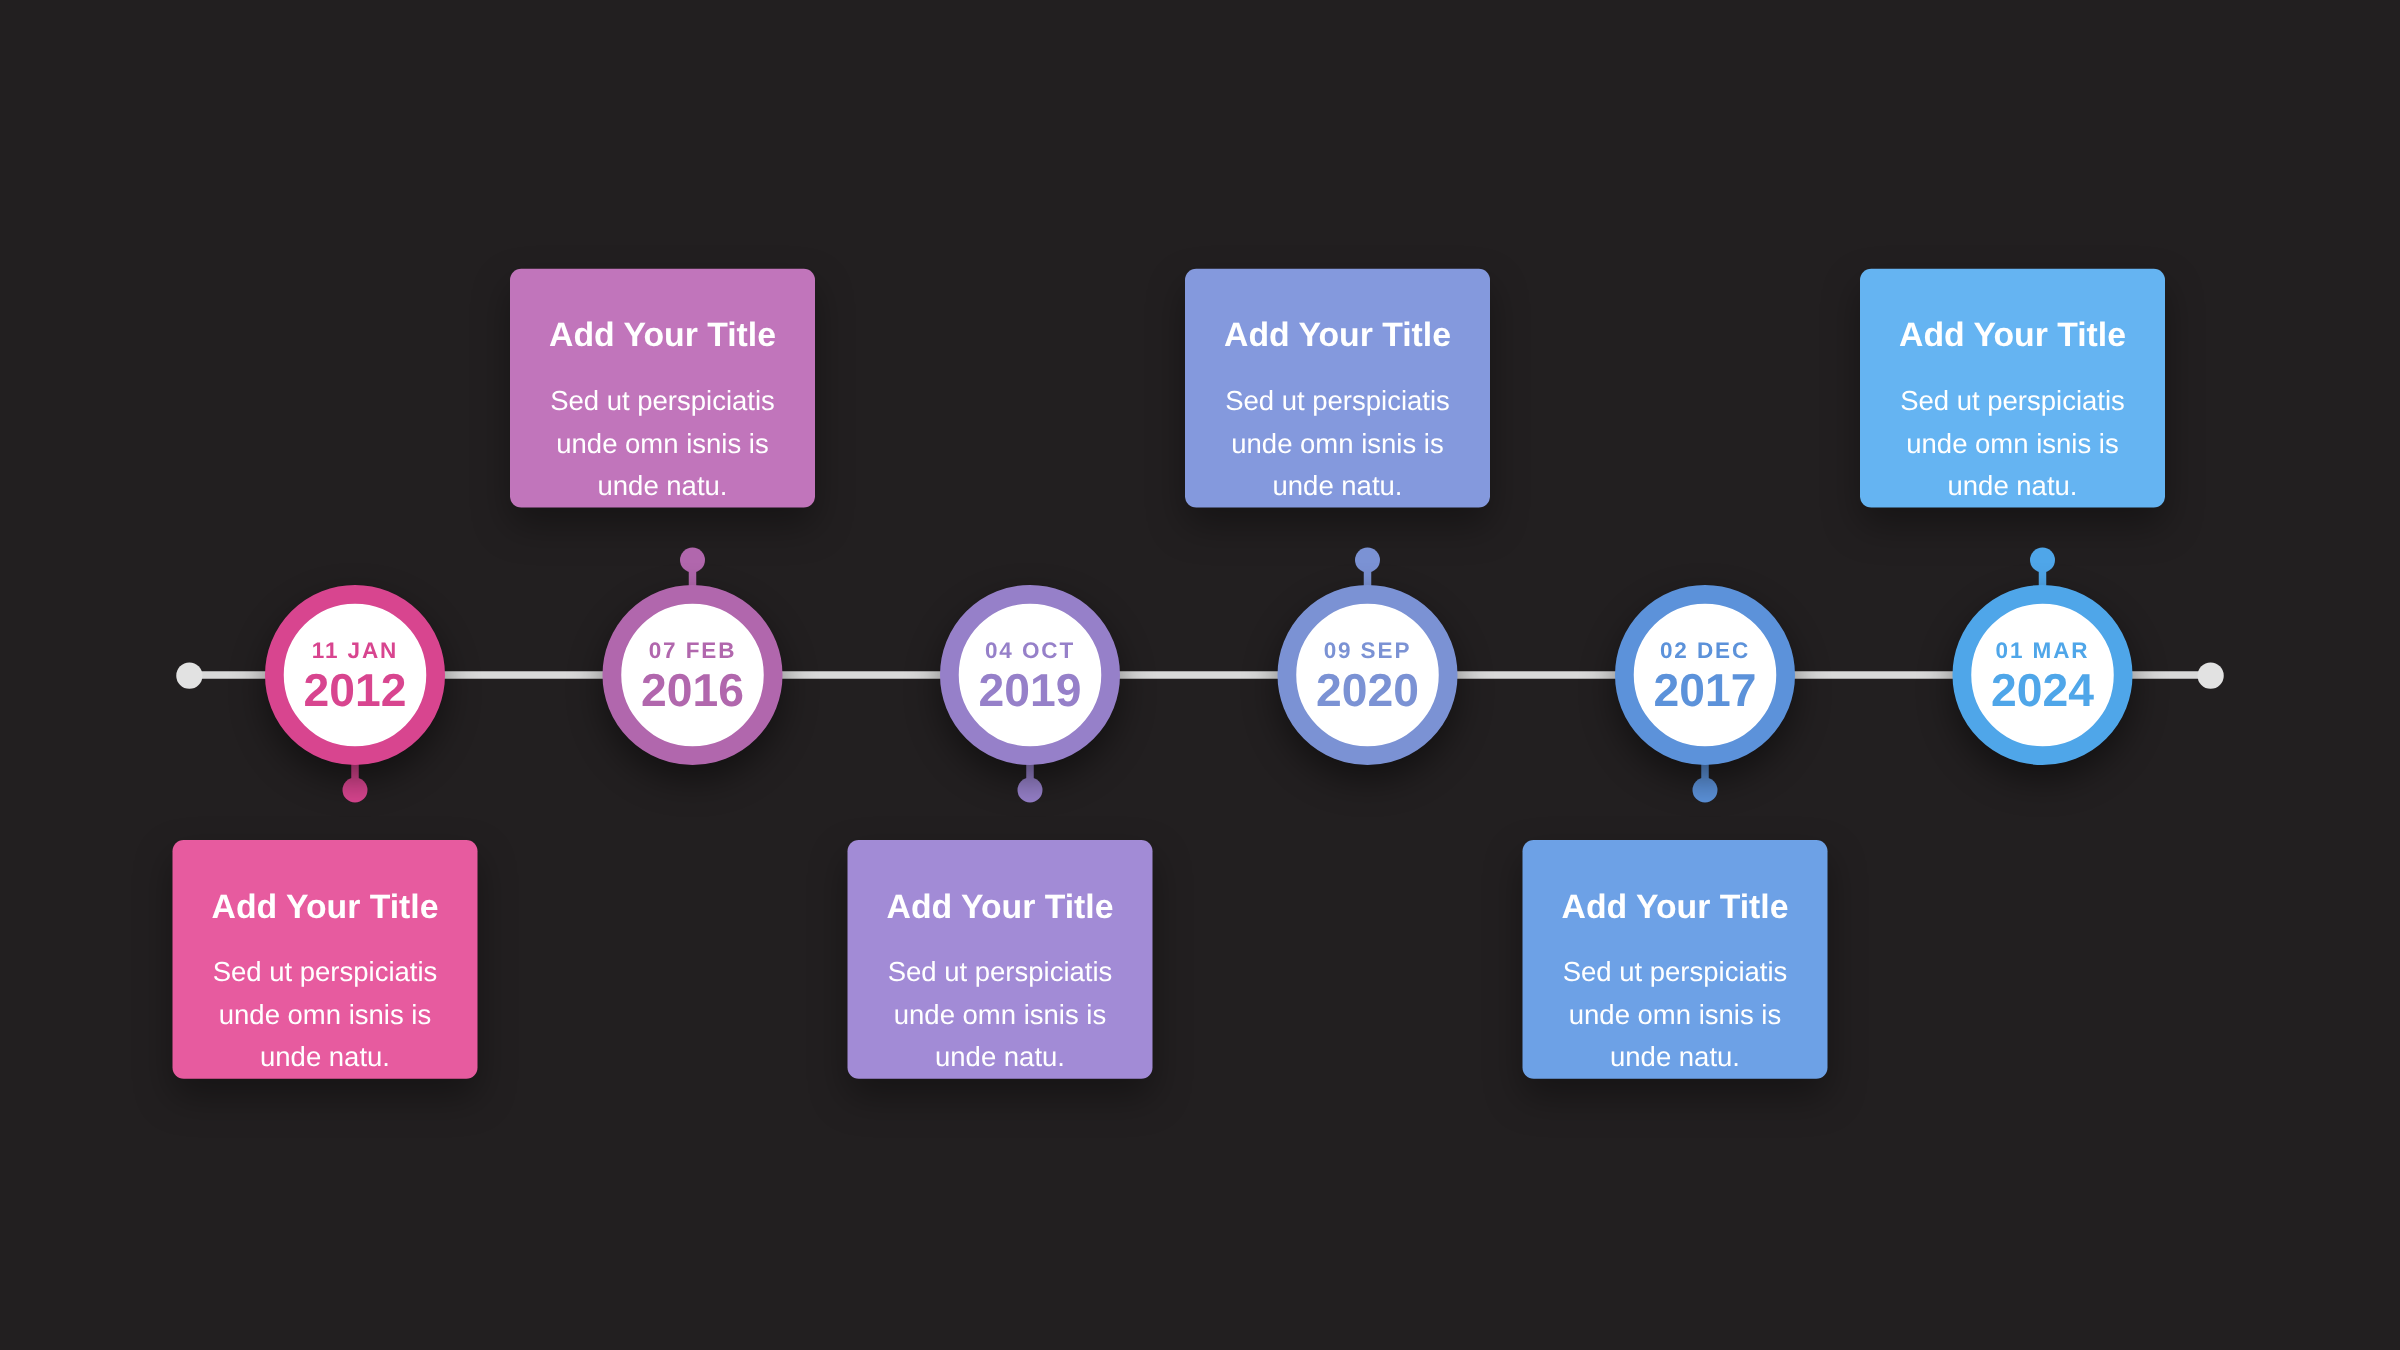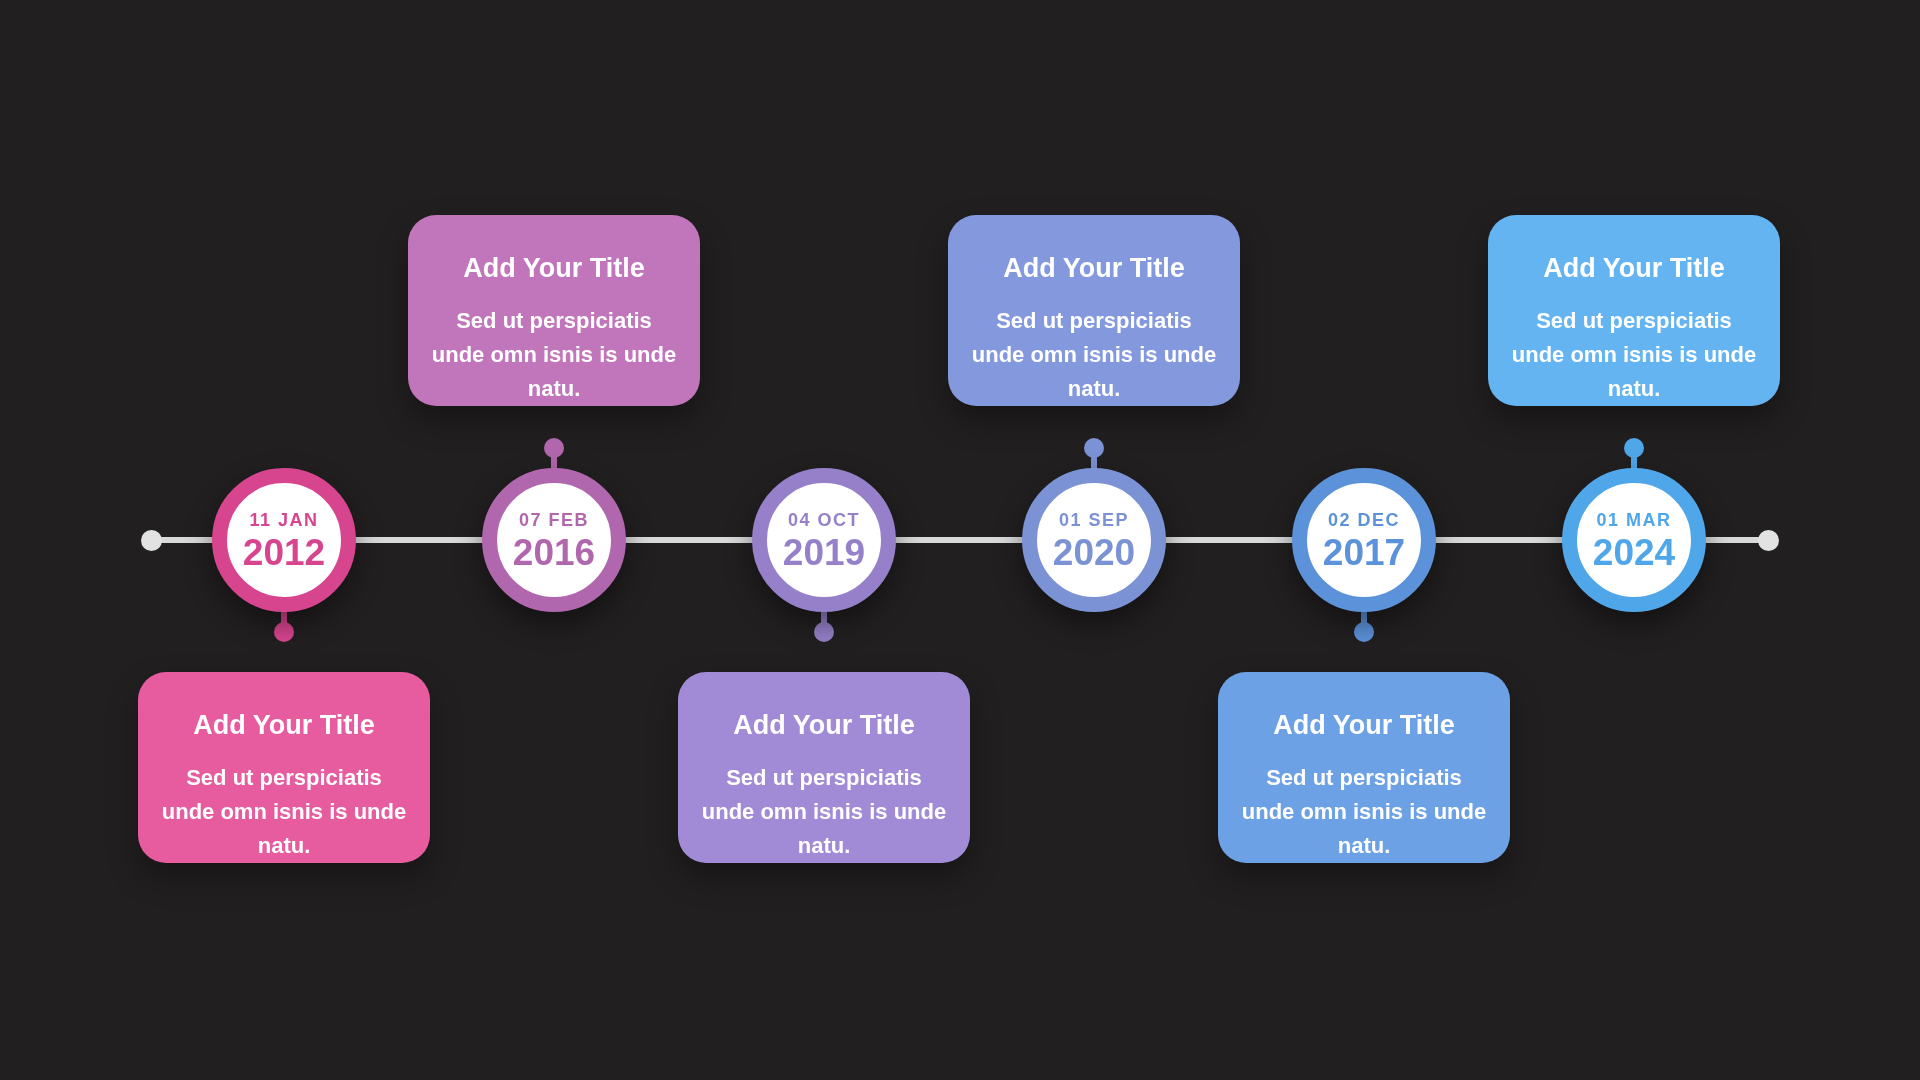--- a/index.html
+++ b/index.html
@@ -89,42 +89,42 @@
     z-index: 2;
   }
   .below .stem     { top: 608px; }
   .below .stem-dot { top: 622px; }
   .above .stem     { top: 446px; }
   .above .stem-dot { top: 438px; }
 
   .card {
     position: absolute;
     left: -146px;
-    width: 292px;
+    width: 244px;
     height: 191px;
     box-sizing: border-box;
-    border-radius: 28px;
+    border-radius: 9px;
     background: var(--card);
     color: #ffffff;
     text-align: center;
     padding: 38px 20px 16px 20px;
     box-shadow: 0 14px 30px rgba(0,0,0,0.35);
     z-index: 1;
   }
   .below .card { top: 672px; }
   .above .card { top: 215px; }
   .card-title {
     font-size: 27px;
     font-weight: 700;
     margin-bottom: 20px;
   }
   .card-body {
     font-size: 22px;
     line-height: 34px;
-    font-weight: 700;
+    font-weight: 400;
   }
 </style>
 </head>
 <body>
 
 <div class="stage">
   <div class="timeline-line"></div>
   <div class="end-dot left"></div>
   <div class="end-dot right"></div>
   <div id="timeline-root">
@@ -168,21 +168,21 @@
   </div>
 
   <div class="node-group above" style="--cx: 1094px; --accent: #7b92d4; --card: #8499dd;">
     <div class="card">
       <div class="card-title">Add Your Title</div>
       <div class="card-body">Sed ut perspiciatis unde omn isnis is unde natu.</div>
     </div>
     <div class="stem"></div>
     <div class="stem-dot"></div>
     <div class="circle">
-      <div class="node-date">01 SEP</div>
+      <div class="node-date">09 SEP</div>
       <div class="node-year">2020</div>
     </div>
   </div>
 
   <div class="node-group below" style="--cx: 1364px; --accent: #5c92da; --card: #6da1e6;">
     <div class="card">
       <div class="card-title">Add Your Title</div>
       <div class="card-body">Sed ut perspiciatis unde omn isnis is unde natu.</div>
     </div>
     <div class="stem"></div>

